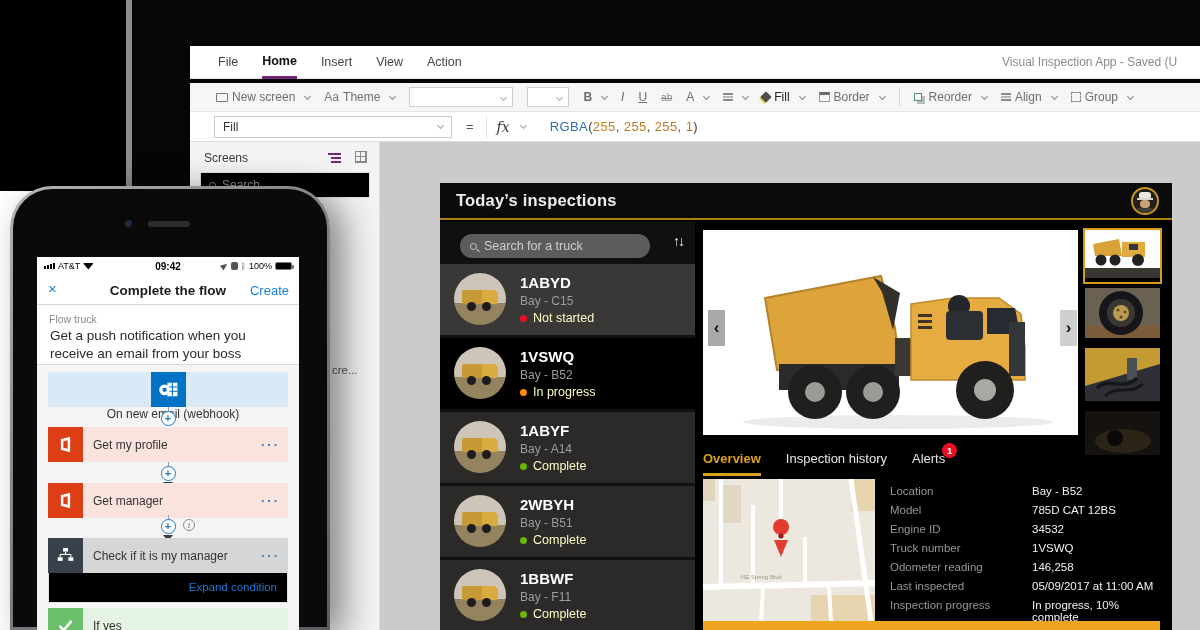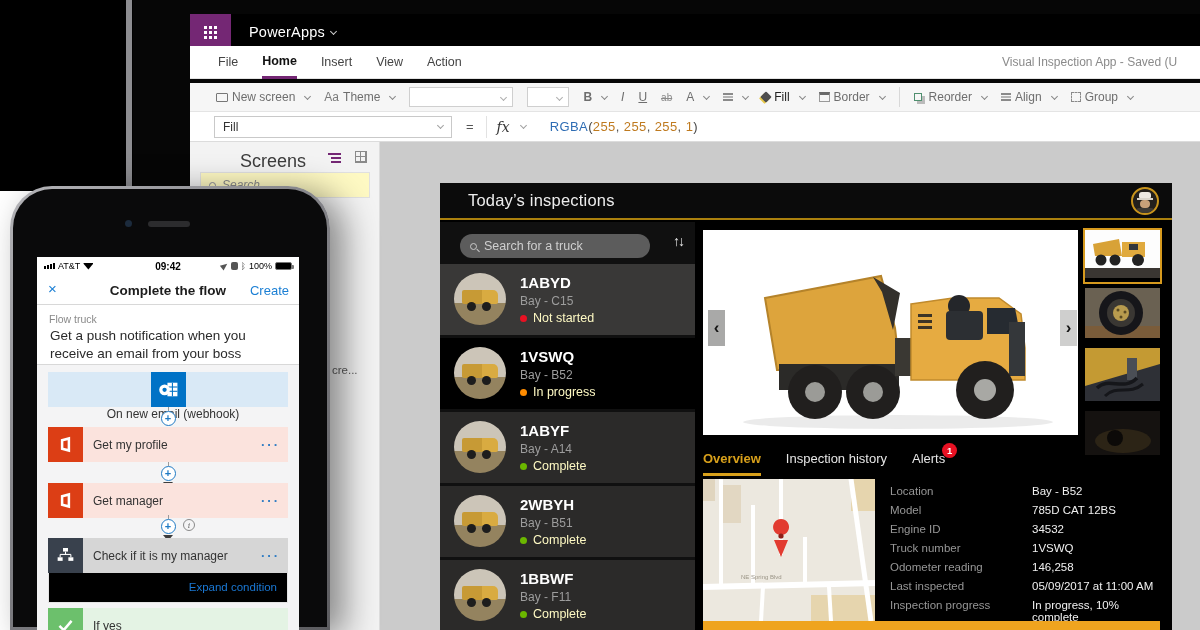--- a/index.html
+++ b/index.html
@@ -41,33 +41,33 @@
   .prop-combo { margin-left:24px; width:238px; height:22px; border:1px solid #c9c9c9; font-size:12px; color:#333; display:flex; align-items:center; padding:0 8px; justify-content:space-between; }
   .equals { margin:0 12px 0 14px; font-size:13px; color:#555; }
   .fx-box { display:flex; align-items:center; gap:5px; padding:0 10px; height:22px; border-left:1px solid #e2e2e2; }
   .fx { font-family:"DejaVu Serif", serif; font-style:italic; font-size:14px; color:#333; }
   .formula-text { margin-left:14px; font-size:13px; letter-spacing:.4px; }
   .f-fn { color:#2f6db4; } .f-p { color:#444; } .f-num { color:#bf7a1f; } .f-sep { color:#555; }
 
   
   .pa-canvas { left:190px; top:128px; width:820px; height:488px; background:#cbcbcb; }
   .screens-panel { left:0; top:128px; width:190px; height:488px; background:#f3f3f3; border-right:1px solid #ddd; }
-  .sp-header { position:absolute; left:14px; top:9px; font-size:18px; color:#3c3c3c;margin-left:36px; }
+  .sp-header { position:absolute; left:14px; top:9px; font-size:12px; color:#3c3c3c; }
   .sp-list-icon { position:absolute; right:38px; top:11px; width:10px; height:2px; background:#742774; box-shadow:0 4px 0 #742774,0 8px 0 #742774,-3px 0 0 #742774; }
   .sp-grid-icon { position:absolute; right:12px; top:9px; width:12px; height:12px; border:1px solid #8a8a8a; background-image:linear-gradient(#8a8a8a 1px,transparent 1px),linear-gradient(90deg,#8a8a8a 1px,transparent 1px); background-size:5px 5px; background-position:-1px -1px; }
-  .sp-search { position:absolute; left:10px; top:30px; width:170px; height:26px; background:#fef9c3; border:1px solid #e0e0e0; display:flex; align-items:center; gap:6px; padding-left:8px;font-style:italic; }
+  .sp-search { position:absolute; left:10px; top:30px; width:170px; height:26px; background:#000000; border:1px solid #e0e0e0; display:flex; align-items:center; gap:6px; padding-left:8px; }
   .mag { width:7px; height:7px; border:1.4px solid #8a8a9a; border-radius:50%; position:relative; flex:0 0 auto; }
   .mag::after { content:""; position:absolute; width:4px; height:1.4px; background:#8a8a9a; transform:rotate(45deg); left:5px; top:6px; }
   .sp-search span { font-size:12px; color:#8a8a8a; }
   .sp-trunc { position:absolute; left:142px; top:222px; font-size:11.5px; color:#5a5a5a; }
 
   
   .dash { left:250px; top:169px; width:732px; height:447px; background:#000; }
   .dash-header { position:absolute; left:0; top:0; width:732px; height:37px; background:#0b0b0b; border-bottom:2px solid #ab810e; }
-  .dash-title { position:absolute; left:16px; top:8px; font-size:16.5px; font-weight:400; color:#ededed; letter-spacing:.2px;margin-left:12px; }
+  .dash-title { position:absolute; left:16px; top:8px; font-size:16.5px; font-weight:700; color:#ededed; letter-spacing:.2px; }
   .profile { position:absolute; right:13px; top:4px; width:28px; height:28px; border-radius:50%; border:2px solid #c8941c; background:#23201c; overflow:hidden; }
   .profile .hat { position:absolute; left:6px; top:3px; width:12px; height:6px; background:#ece8e2; border-radius:3px 3px 1px 1px; }
   .profile .brim { position:absolute; left:4px; top:9px; width:16px; height:2px; background:#d9d4cb; }
   .profile .face { position:absolute; left:7px; top:11px; width:10px; height:8px; background:#c9a179; border-radius:4px; }
   .profile .body { position:absolute; left:3px; top:19px; width:18px; height:8px; background:#3e3a34; border-radius:3px; }
 
   .truck-col { position:absolute; left:0; top:39px; width:255px; height:408px; background:#101010; }
   .dash-search { position:absolute; left:20px; top:12px; width:190px; height:24px; border-radius:12px; background:#5c5c5c; display:flex; align-items:center; gap:7px; padding-left:10px; }
   .dash-search .mag { border-color:#c9c9c9; } .dash-search .mag::after { background:#c9c9c9; }
   .dash-search span { font-size:12.5px; color:#cfcfcf; }
@@ -152,27 +152,20 @@
   .info-c { position:absolute; left:146px; width:12px; height:12px; border-radius:50%; border:1px solid #8a8a8a; color:#6a6a6a; font-size:8px; font-family:"DejaVu Serif", serif; font-style:italic; display:flex; align-items:center; justify-content:center; }
 </style>
 </head>
 <body>
 
 <div class="stage">
 
   <div class="abs monitor">
     <div class="abs pa-window">
 
-      <div class="abs pa-titlebar">
-        <div class="waffle-box">
-            <span class="waffle"></span>
-          </div>
-        <span class="pa-title">PowerApps</span>
-        <span class="ch" style="color:#fff"></span>
-      </div>
 
       <div class="abs pa-menubar">
         <span class="menu-item">File</span>
         <span class="menu-item active">Home</span>
         <span class="menu-item">Insert</span>
         <span class="menu-item">View</span>
         <span class="menu-item">Action</span>
         <span class="doc-status">Visual Inspection App - Saved (U</span>
       </div>
 

